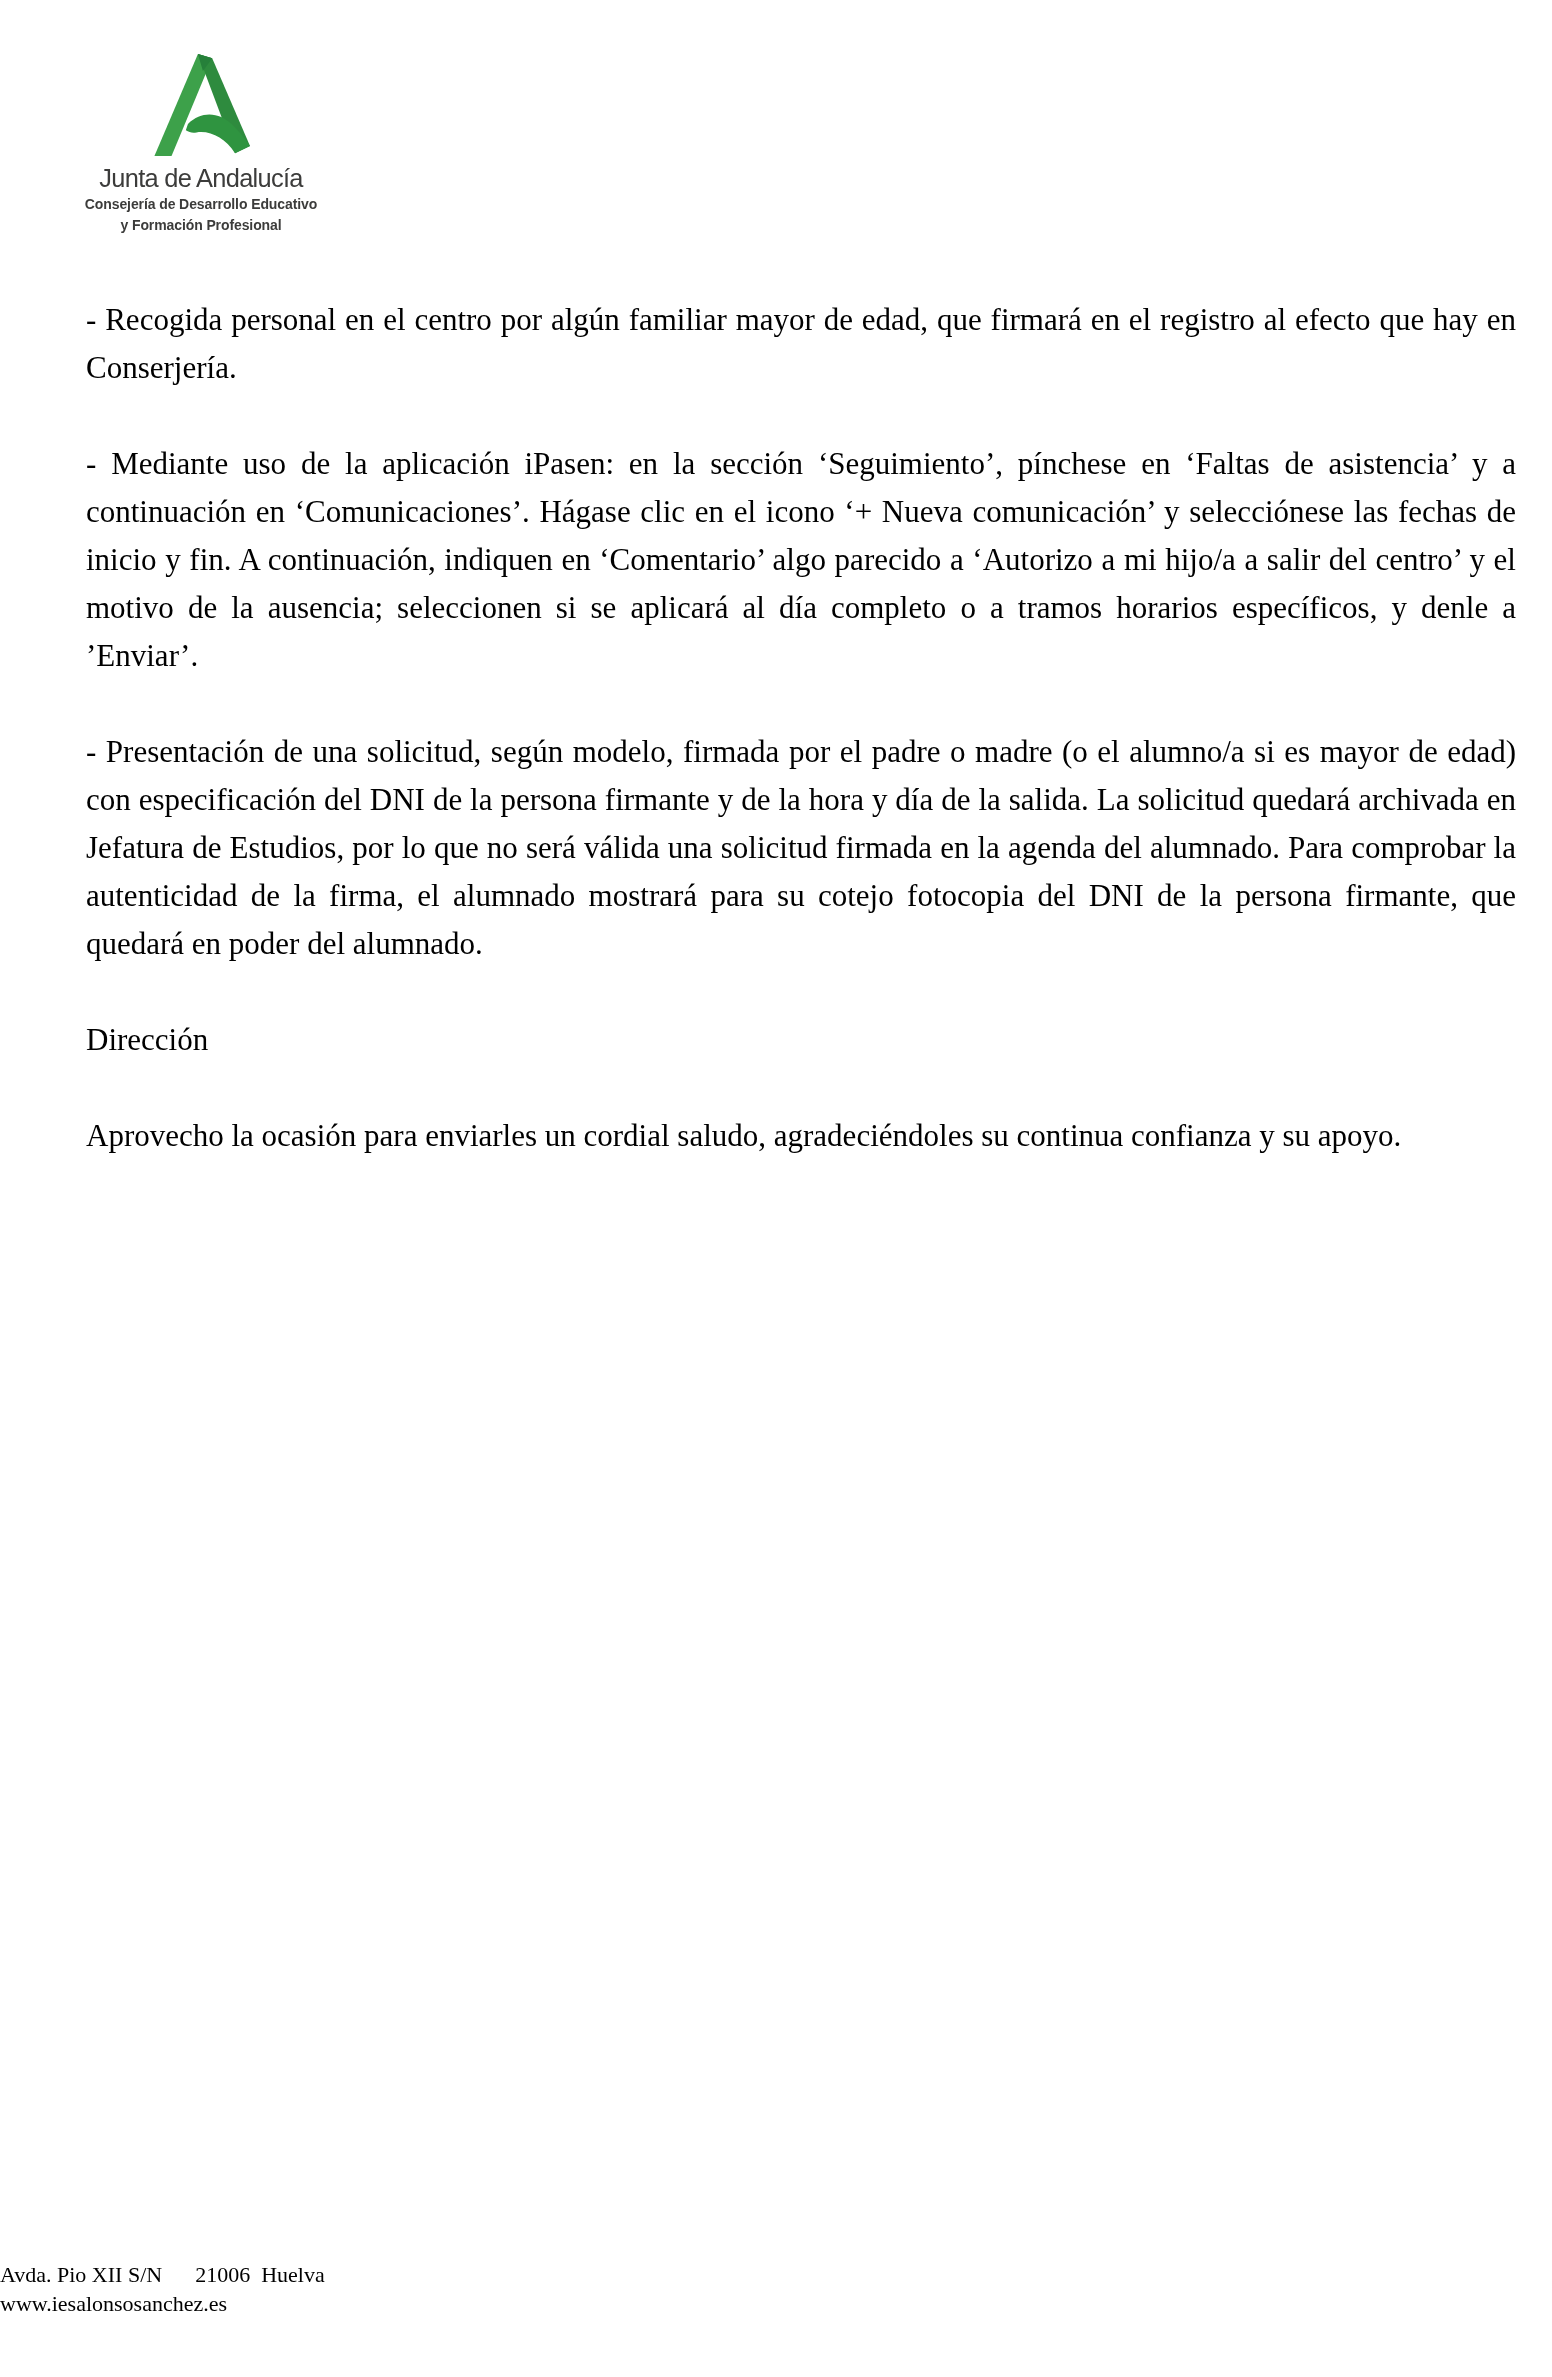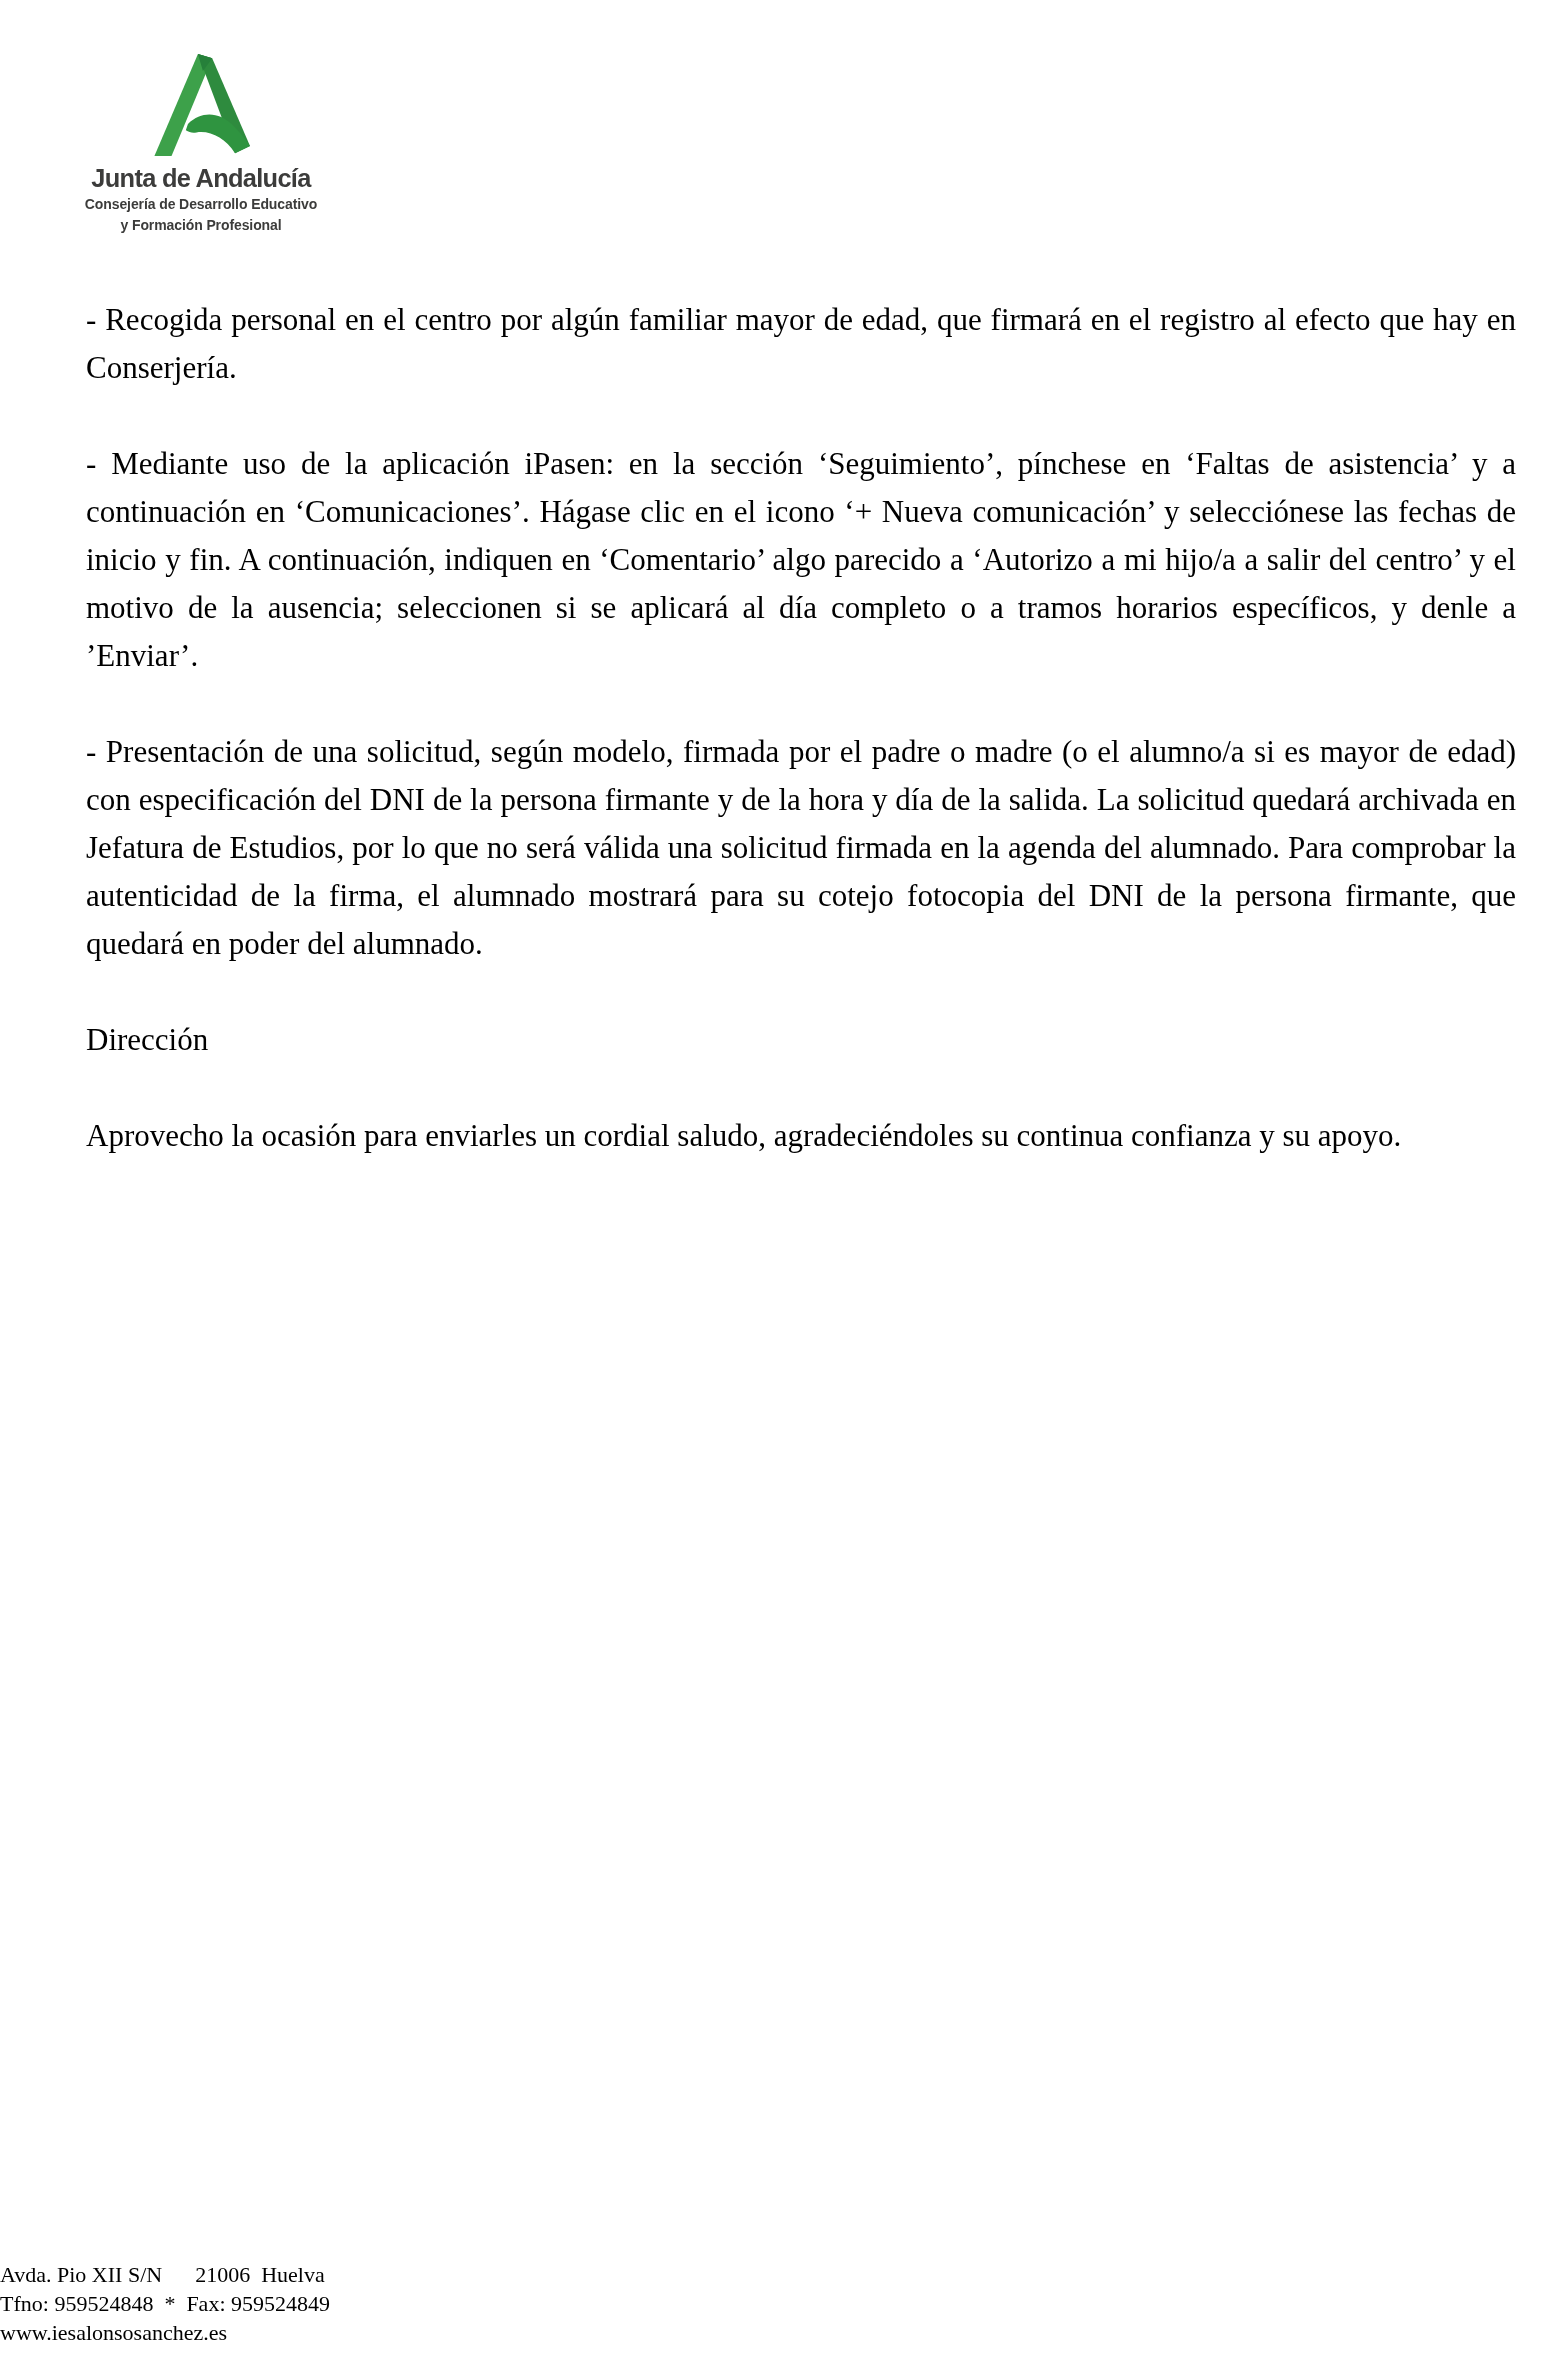--- a/index.html
+++ b/index.html
@@ -23,21 +23,21 @@
     font-family: "Liberation Sans", sans-serif;
   }
   .logo-mark {
     display: block;
     width: 107px;
     height: 102px;
     margin: 0 auto 7px auto;
   }
   .logo-org {
     font-size: 25.4px;
-    font-weight: bold;
+    font-weight: normal;
     letter-spacing: -0.7px;
     line-height: 31px;
     white-space: nowrap;
   }
   .logo-dept {
     font-size: 14px;
     font-weight: bold;
     letter-spacing: -0.1px;
     line-height: 21px;
     white-space: nowrap;
@@ -86,18 +86,17 @@
   <main class="content">
     <p class="para">- Recogida personal en el centro por algún familiar mayor de edad, que firmará en el registro al efecto que hay en Conserjería.</p>
     <p class="para">- Mediante uso de la aplicación iPasen: en la sección ‘Seguimiento’, pínchese en ‘Faltas de asistencia’ y a continuación en ‘Comunicaciones’. Hágase clic en el icono ‘+ Nueva comunicación’ y selecciónese las fechas de inicio y fin. A continuación, indiquen en ‘Comentario’ algo parecido a ‘Autorizo a mi hijo/a a salir del centro’ y el motivo de la ausencia; seleccionen si se aplicará al día completo o a tramos horarios específicos, y denle a ’Enviar’.</p>
     <p class="para">- Presentación de una solicitud, según modelo, firmada por el padre o madre (o el alumno/a si es mayor de edad) con especificación del DNI de la persona firmante y de la hora y día de la salida. La solicitud quedará archivada en Jefatura de Estudios, por lo que no será válida una solicitud firmada en la agenda del alumnado. Para comprobar la autenticidad de la firma, el alumnado mostrará para su cotejo fotocopia del DNI de la persona firmante, que quedará en poder del alumnado.</p>
     <p class="para">Dirección</p>
     <p class="para">Aprovecho la ocasión para enviarles un cordial saludo, agradeciéndoles su continua confianza y su apoyo.</p>
   </main>
 
   <footer class="footer">
     <div class="footer-line">Avda. Pio XII S/N      21006  Huelva</div>
-    <div class="footer-line">Tfno: 959524848  *  Fax: 959524849</div>
     <div class="footer-line">www.iesalonsosanchez.es</div>
   </footer>
 
 </div>
 
 
 </body></html>

